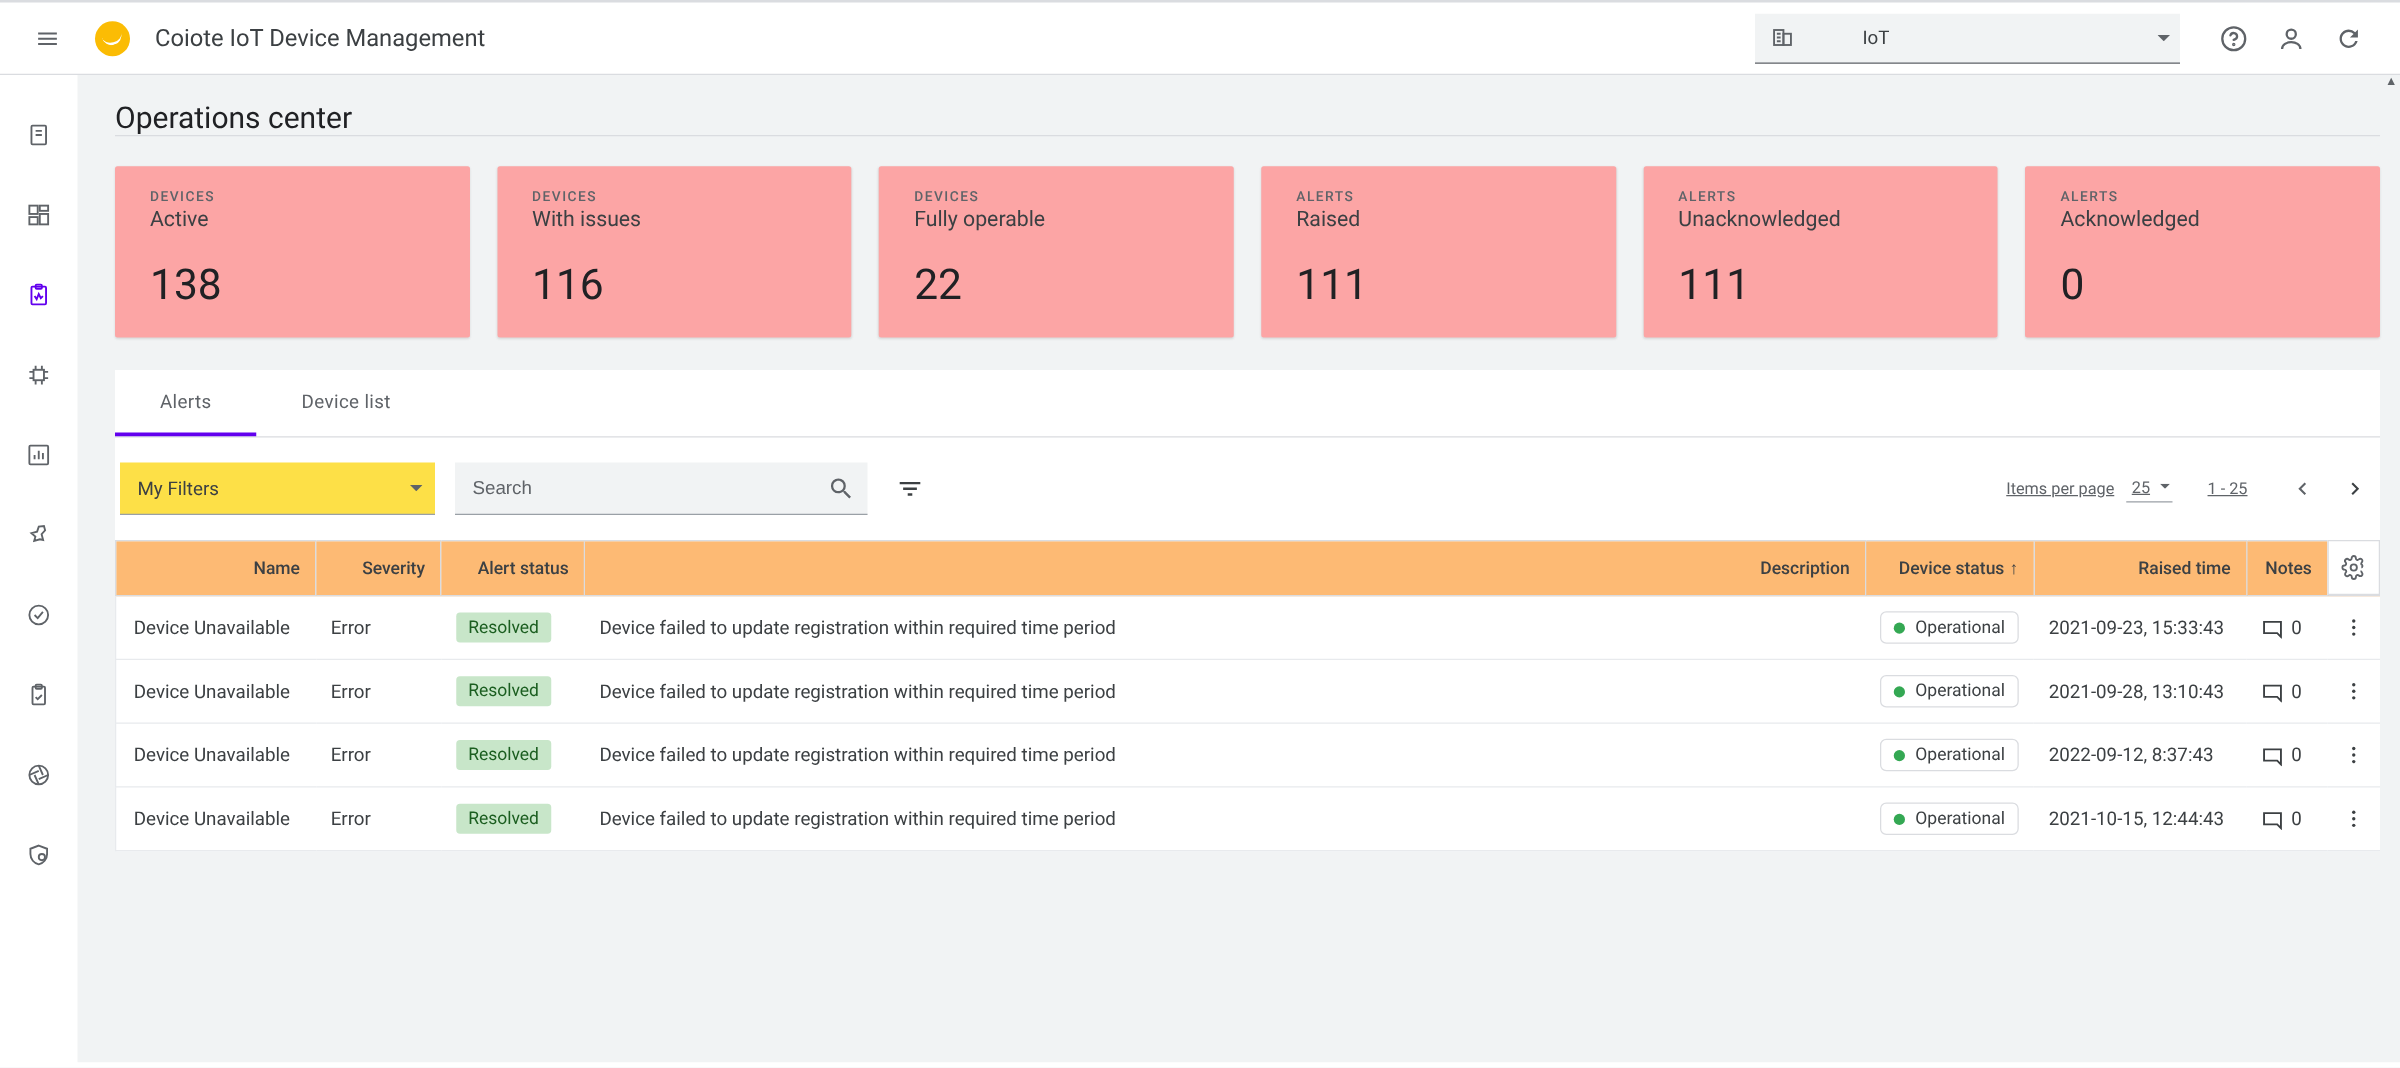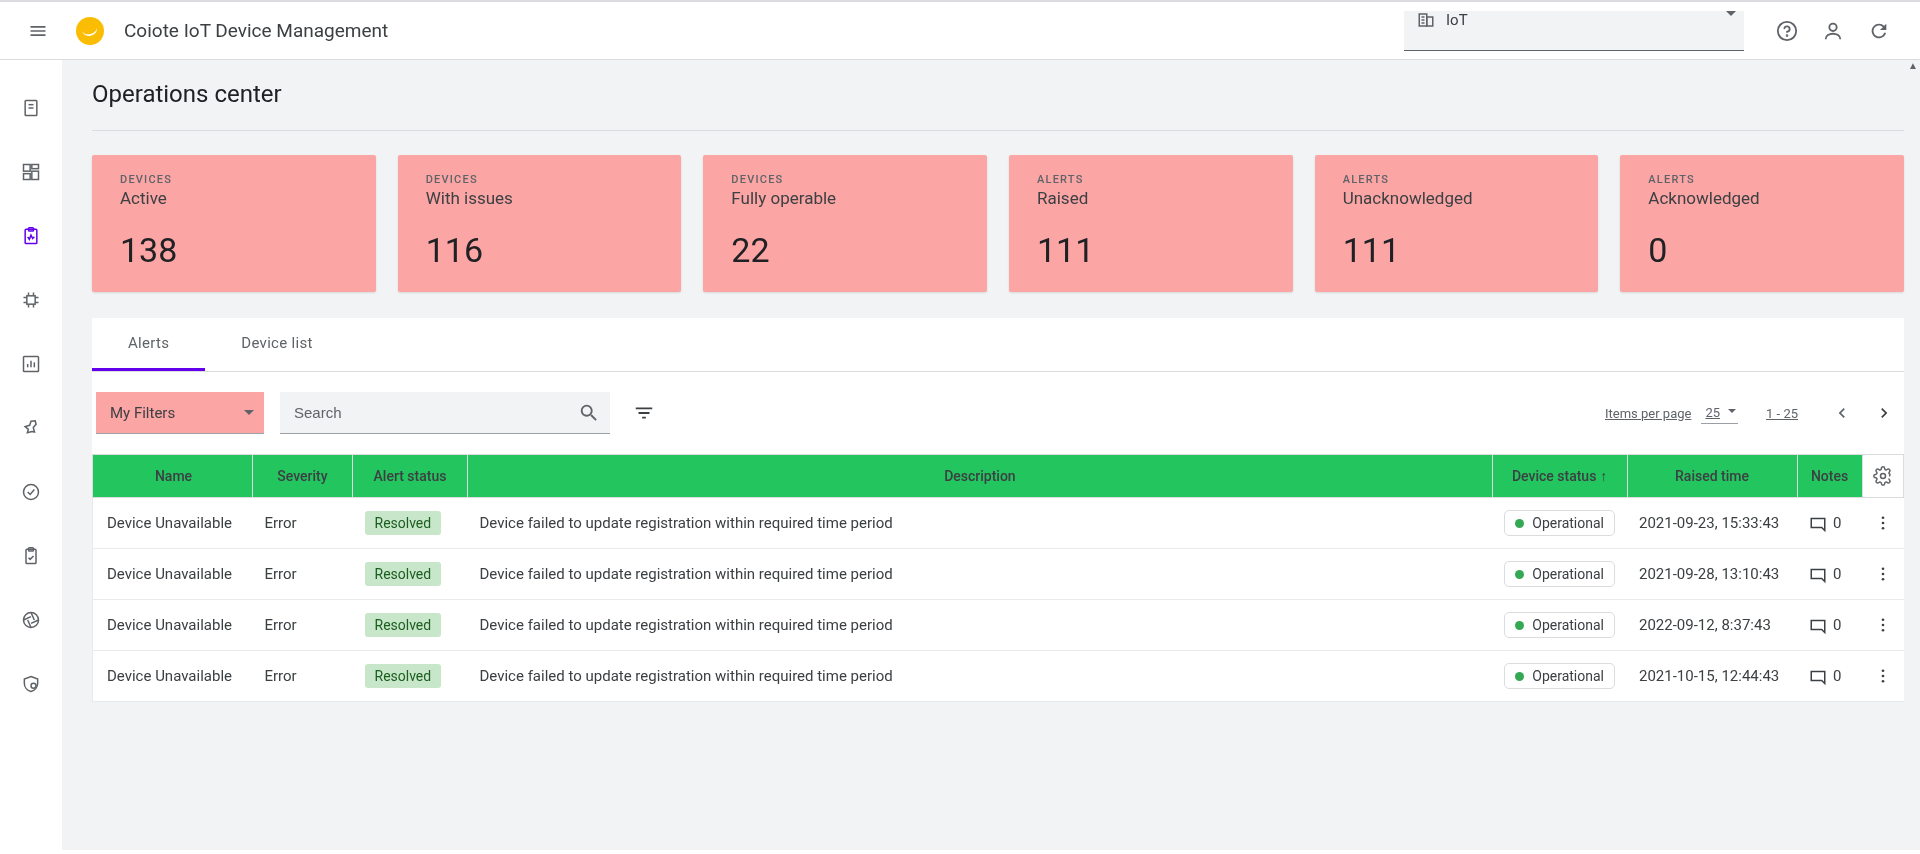--- a/index.html
+++ b/index.html
@@ -4,65 +4,65 @@
 <style>
 * { box-sizing: border-box; margin: 0; padding: 0; }
 body { font-family: Roboto, "Helvetica Neue", Arial, sans-serif; color: #202124; background: #fff; overflow: hidden; }
 
 .topbar { height: 60px; border-bottom: 1px solid #dadce0; display: flex; align-items: center; padding: 0 18px; border-top: 2px solid #dadce0; }
 .menu-btn { width: 40px; height: 40px; border: none; background: none; cursor: pointer; display: flex; align-items: center; justify-content: center; border-radius: 50%; }
 .logo { width: 28px; height: 28px; background: #fbbc04; border-radius: 50%; margin: 0 20px 0 18px; display: inline-flex; align-items: center; justify-content: center; position: relative; }
 .logo::after { content: ''; position: absolute; width: 16px; height: 8px; border-bottom: 2.5px solid #fff; border-radius: 0 0 8px 8px; transform: rotate(-15deg); }
 .app-title { font-size: 19px; font-weight: 400; color: #3c4043; }
 .topbar-spacer { flex: 1; }
-.domain-select { width: 340px; height: 40px; background: #f1f3f4; border: none; border-bottom: 1px solid #5f6368; display: flex; align-items: flex-start; padding: 0 8px 0 12px; cursor: pointer; margin-right: 20px; }
+.domain-select { width: 340px; height: 40px; background: #f1f3f4; border: none; border-bottom: 1px solid #5f6368; display: flex; align-items: center; padding: 0 8px 0 12px; cursor: pointer; margin-right: 20px; gap: 44px; }
 .domain-select-icon { margin-right: 10px; display: inline-flex; }
 .domain-select-text { flex: 1; font-size: 15px; color: #3c4043; }
 .top-icon-btn { width: 40px; height: 40px; border: none; background: none; cursor: pointer; display: flex; align-items: center; justify-content: center; border-radius: 50%; margin: 0 3px; }
 
 .layout { display: flex; height: calc(854px - 64px); }
 
 .sidebar { width: 62px; display: flex; flex-direction: column; align-items: center; padding-top: 30px; gap: 28px; }
 .sidebar-item { width: 36px; height: 36px; display: flex; align-items: center; justify-content: center; cursor: pointer; border-radius: 4px; color: #5f6368; }
 .sidebar-item.active { color: #6200ee; }
 
 .main { flex: 1; background: #f1f3f4; overflow-y: auto; padding: 20px 16px 0 30px; position: relative; }
 .main-scroll-arrow { position: absolute; top: 0; right: 2px; color: #5f6368; font-size: 10px; }
 
-.page-title { font-size: 24px; font-weight: 400; color: #202124; margin-bottom: 22px; }
+.page-title { font-size: 24px; font-weight: 400; color: #202124; }
 .hr { border: none; border-top: 1px solid #dadce0; margin-bottom: 24px; }
 
 .cards { display: flex; gap: 22px; margin-bottom: 26px; }
 .card { flex: 1; background: #fca5a5; border-radius: 2px; padding: 18px 28px 22px; box-shadow: 0 1px 2px rgba(0,0,0,0.08), 0 1px 3px rgba(0,0,0,0.04); min-height: 126px; }
 .card-eyebrow { font-size: 11px; letter-spacing: 1.2px; color: #5f6368; font-weight: 500; text-transform: uppercase; }
 .card-label { font-size: 17px; color: #3c4043; margin-top: 2px; }
 .card-value { font-size: 34px; font-weight: 400; color: #202124; margin-top: 22px; }
 
 .content-panel { background: #fff; }
 
 .tabs { display: flex; border-bottom: 1px solid #dadce0; }
 .tab { padding: 16px 36px; font-size: 15px; color: #5f6368; cursor: pointer; border-bottom: 3px solid transparent; letter-spacing: 0.3px; }
 .tab.active { border-bottom-color: #6200ee; color: #5f6368; }
 
 .toolbar { display: flex; align-items: center; padding: 20px 4px 20px 4px; gap: 16px; }
-.filter-select { width: 168px; height: 42px; background: #fca5a5; border: none; border-bottom: 1px solid #9aa0a6; display: flex; align-items: center; padding: 0 10px 0 14px; cursor: pointer; font-size: 15px; color: #3c4043; }
+.filter-select { width: 252px; height: 42px; background: #fde047; border: none; border-bottom: 1px solid #9aa0a6; display: flex; align-items: center; padding: 0 10px 0 14px; cursor: pointer; font-size: 15px; color: #3c4043; }
 .filter-select span { flex: 1; }
 .search-box { width: 330px; height: 42px; background: #f1f3f4; border: none; border-bottom: 1px solid #9aa0a6; display: flex; align-items: center; padding: 0 10px 0 14px; }
 .search-box input { flex: 1; border: none; background: none; outline: none; font-size: 15px; color: #3c4043; }
 .search-box input::placeholder { color: #5f6368; }
 .filter-icon-btn { width: 36px; height: 36px; border: none; background: none; cursor: pointer; display: flex; align-items: center; justify-content: center; }
 .toolbar-spacer { flex: 1; }
 .pager { display: flex; align-items: center; gap: 10px; color: #5f6368; font-size: 13px; text-decoration: underline; }
 .pager-select { border: none; border-bottom: 1px solid #9aa0a6; background: none; padding: 3px 18px 3px 4px; font-size: 13px; cursor: pointer; position: relative; }
 .pager-range { margin: 0 18px; }
 .pager-btn { width: 32px; height: 32px; border: none; background: none; cursor: pointer; display: flex; align-items: center; justify-content: center; border-radius: 50%; }
 
 .table-wrap { position: relative; }
 .table { width: 100%; border-collapse: collapse; }
-.table th { background: #22c55e; text-align: center; font-weight: 500; font-size: 14px; color: #3c4043; padding: 13px 12px; border: 1px solid #dadce0; border-left: none; border-right: none; }
+.table th { background: #fdba74; text-align: right; font-weight: 500; font-size: 14px; color: #3c4043; padding: 13px 12px; border: 1px solid #dadce0; border-left: none; border-right: none; }
 .table th:first-child { border-left: 1px solid #dadce0; padding-left: 14px; }
 .table th + th { border-left: 1px solid #dadce0; }
 .table td { padding: 12px 12px; font-size: 15px; color: #3c4043; border-bottom: 1px solid #e8eaed; }
 .table td:first-child { padding-left: 14px; border-left: 1px solid #e8eaed; }
 .settings-corner { position: absolute; top: 0; right: 0; width: 42px; height: 44px; background: #fff; border: 1px solid #dadce0; display: flex; align-items: center; justify-content: center; cursor: pointer; }
 
 .chip { display: inline-block; background: #c8e6c9; color: #1b5e20; padding: 4px 10px; border-radius: 3px; font-size: 14px; }
 .status-pill { display: inline-flex; align-items: center; border: 1px solid #dadce0; border-radius: 5px; padding: 4px 10px; font-size: 14px; gap: 8px; }
 .dot-green { width: 9px; height: 9px; background: #34a853; border-radius: 50%; display: inline-block; }
 .note-cell { display: flex; align-items: center; gap: 6px; cursor: pointer; }

